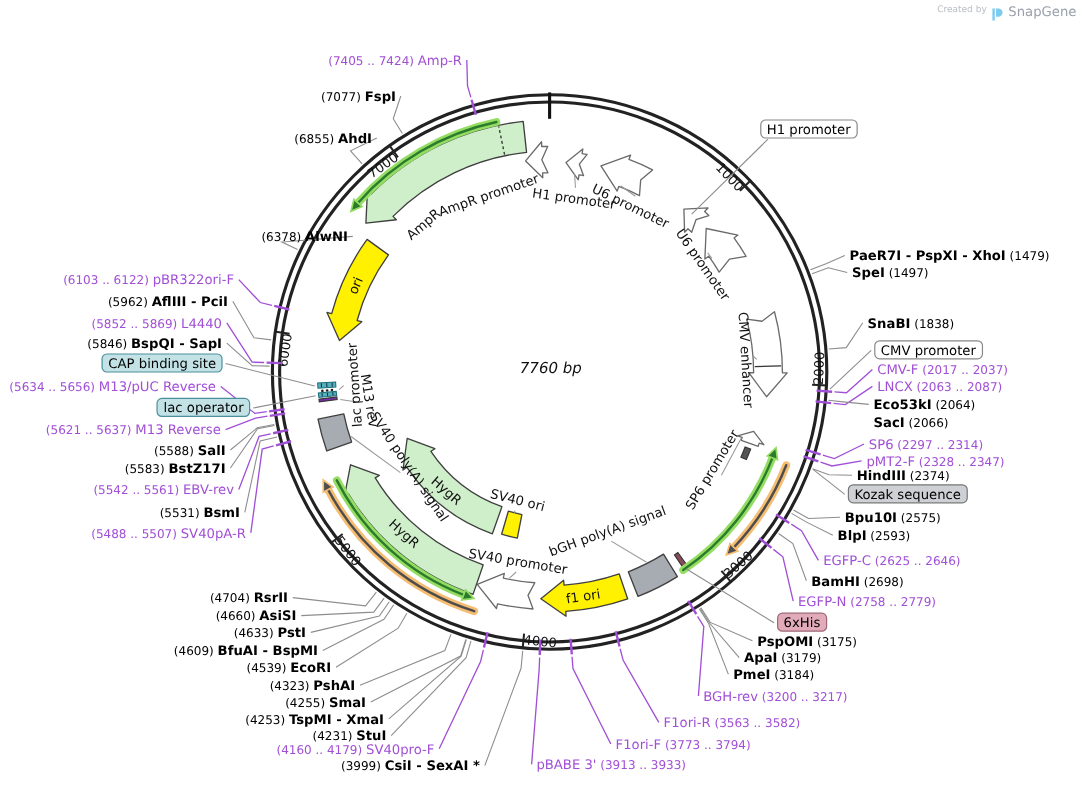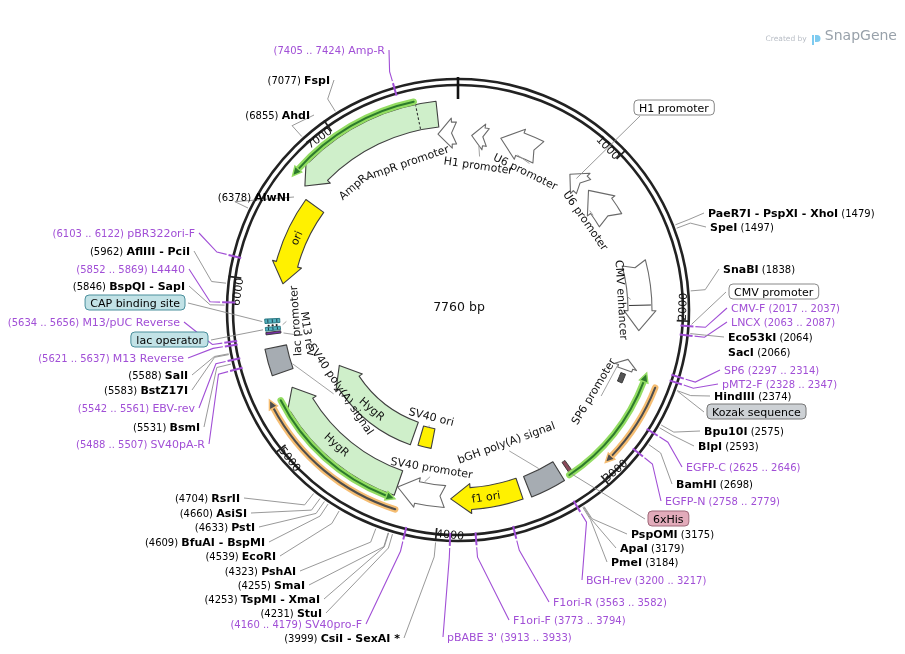--- a/index.html
+++ b/index.html
@@ -1,24 +1,24 @@
 <!DOCTYPE html>
 <html><head>
 <meta charset="utf-8">
 <style>
   html,body{margin:0;padding:0;background:#fff;}
   #stage{position:relative;width:905px;height:654px;background:#fff;overflow:hidden;
          font-family:"DejaVu Sans","Liberation Sans",sans-serif;}
   #map-svg{position:absolute;left:0;top:0;}
   .center-title{position:absolute;left:309px;top:297px;width:300px;text-align:center;pointer-events:none;}
   .center-title .name{font-size:13.5px;font-weight:bold;color:#000;letter-spacing:.2px;}
-  .center-title .size{font-size:12.5px;color:#111;margin-top:2px;}
-  .credit{position:absolute;right:8px;top:3px;display:flex;align-items:flex-end;gap:4px;}
+  .center-title .size{font-size:12.5px;color:#111;margin-top:2px;font-style:italic;}
+  .credit{position:absolute;right:8px;top:3px;display:flex;align-items:flex-start;gap:4px;}
   .credit .prefix{font-size:7.5px;color:#b9bec6;}
-  .credit .brand{font-size:14px;color:#98a1aa;font-weight:500;margin-top:24px;}
+  .credit .brand{font-size:11px;color:#98a1aa;font-weight:500;}
   .logo{width:10px;height:12px;display:inline-block;}
   svg text{font-family:"DejaVu Sans","Liberation Sans",sans-serif;}
 </style>
 </head>
 <body>
 
 <div id="stage">
   <svg id="map-svg" width="905" height="654" viewBox="0 0 905 654">
       <circle cx="458" cy="310" r="231" fill="none" stroke="#222222" stroke-width="2.6"></circle>
       <circle cx="458" cy="310" r="225" fill="none" stroke="#222222" stroke-width="2.6"></circle>

